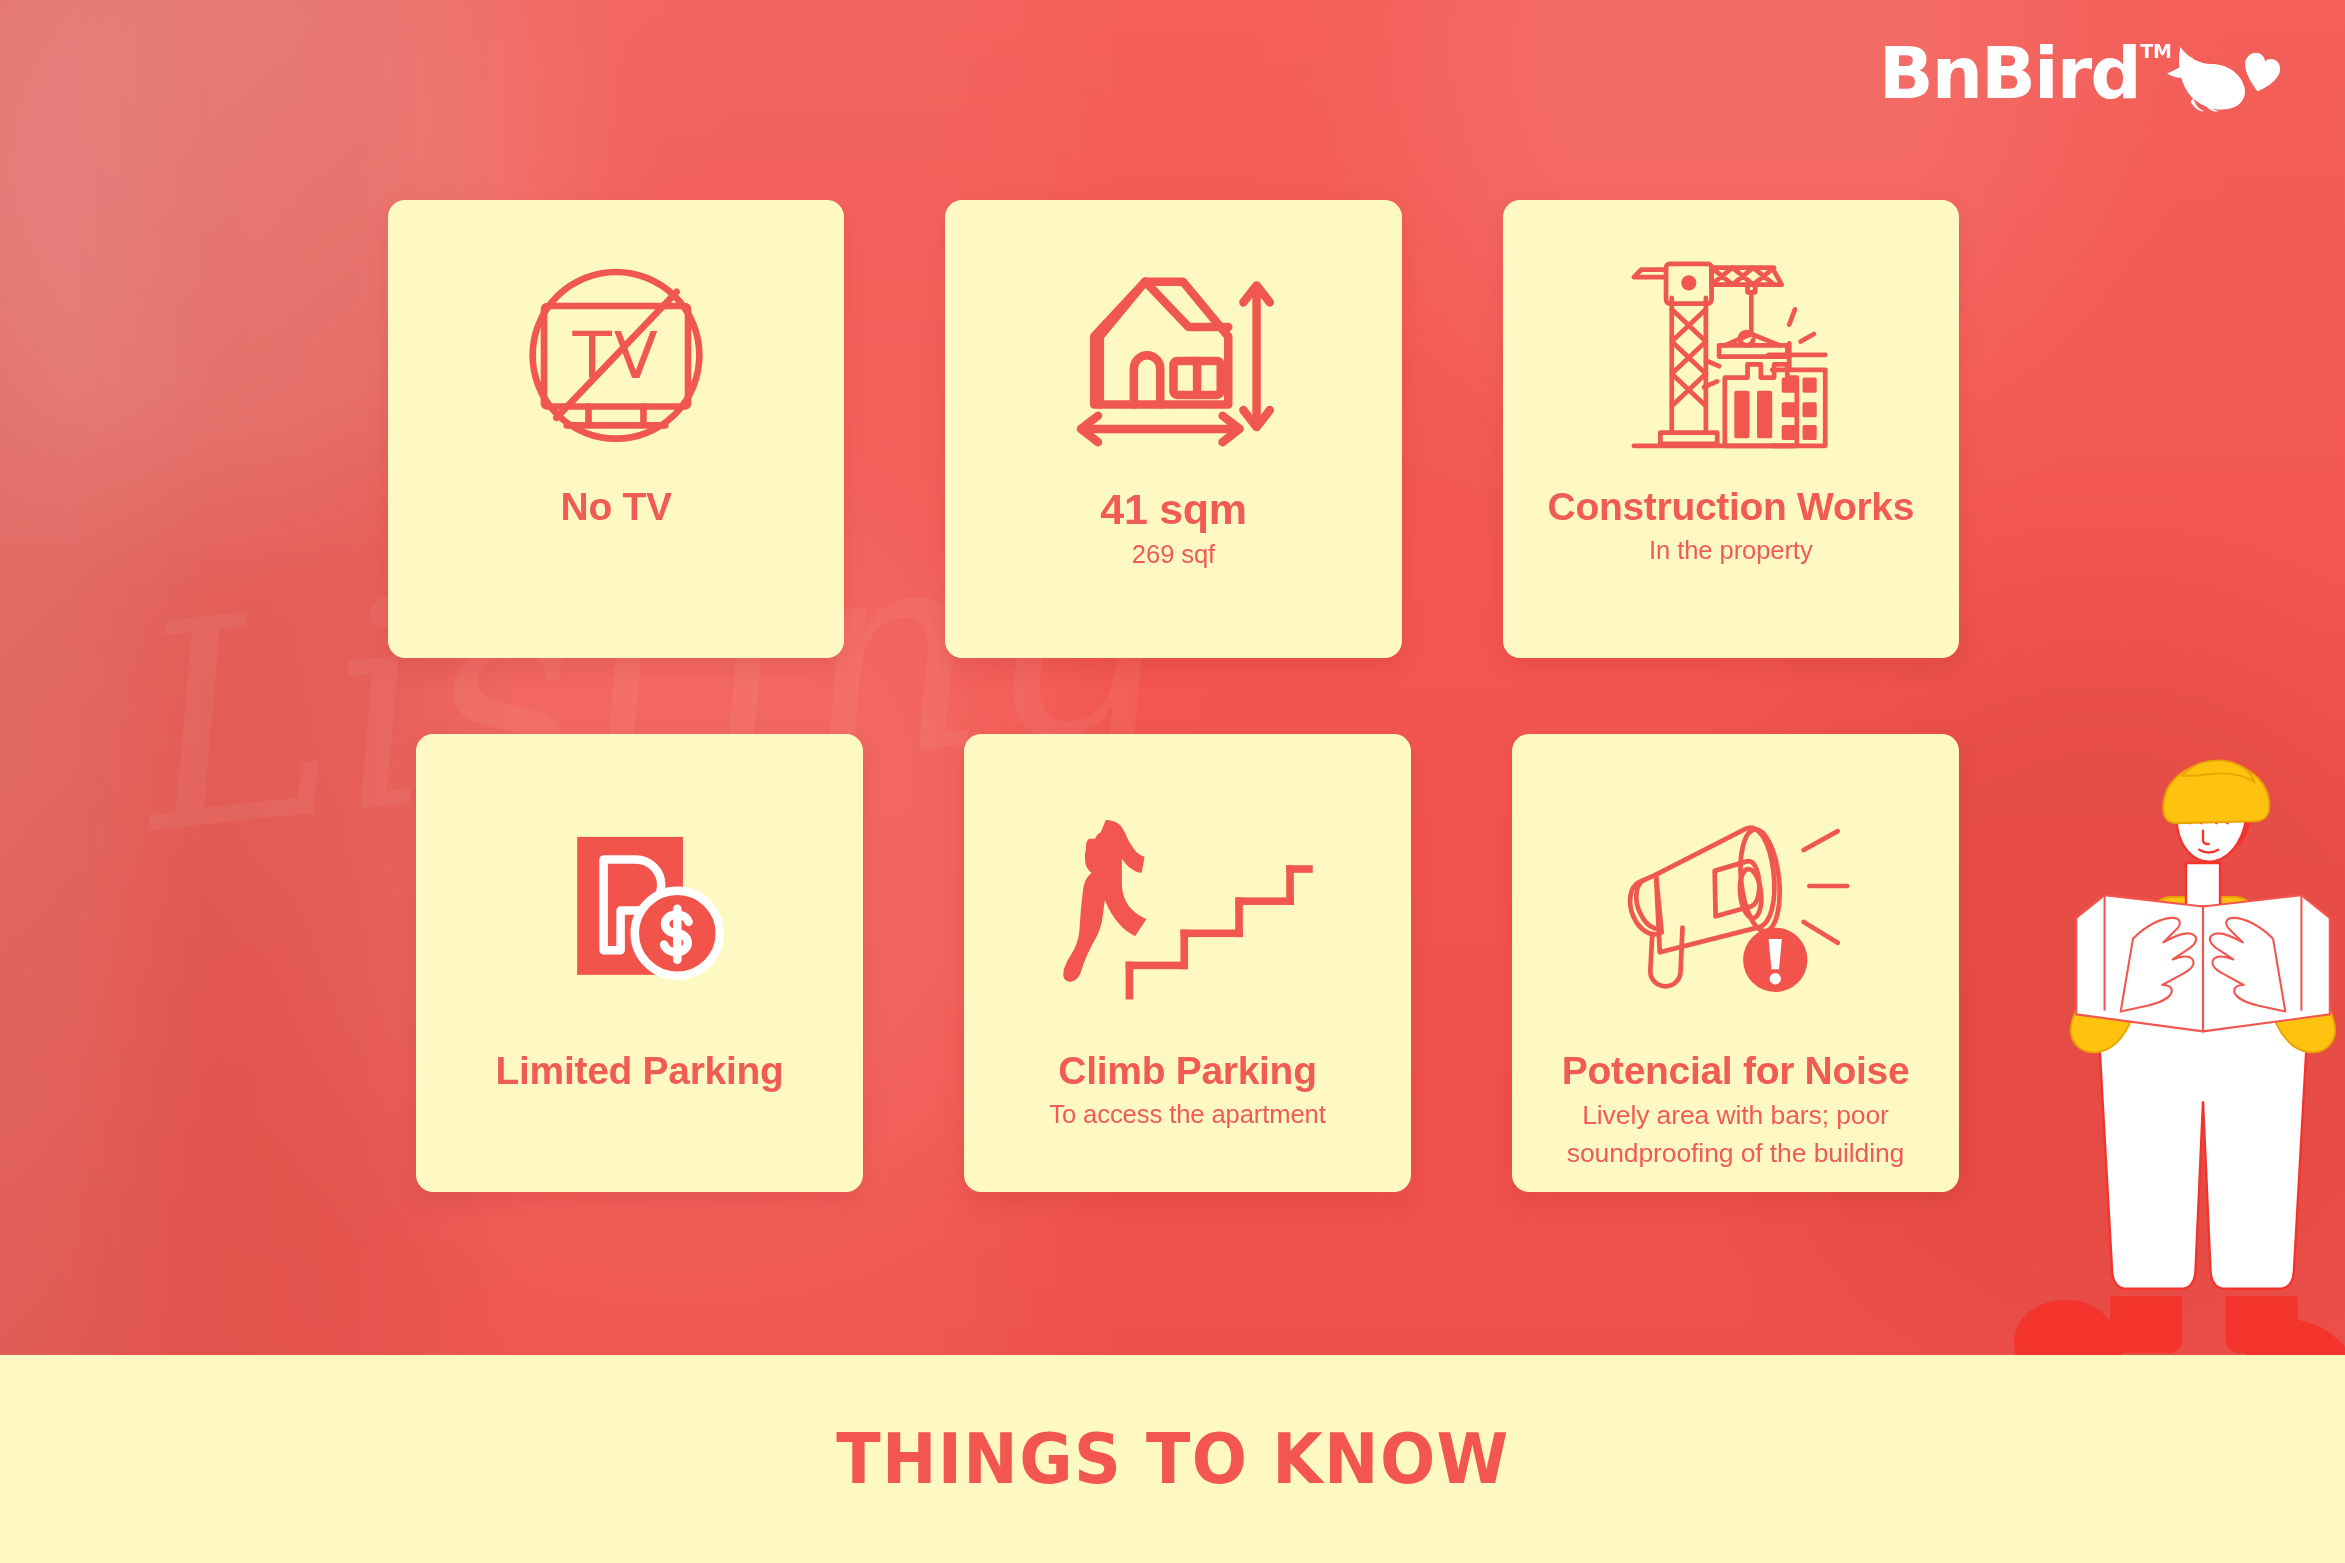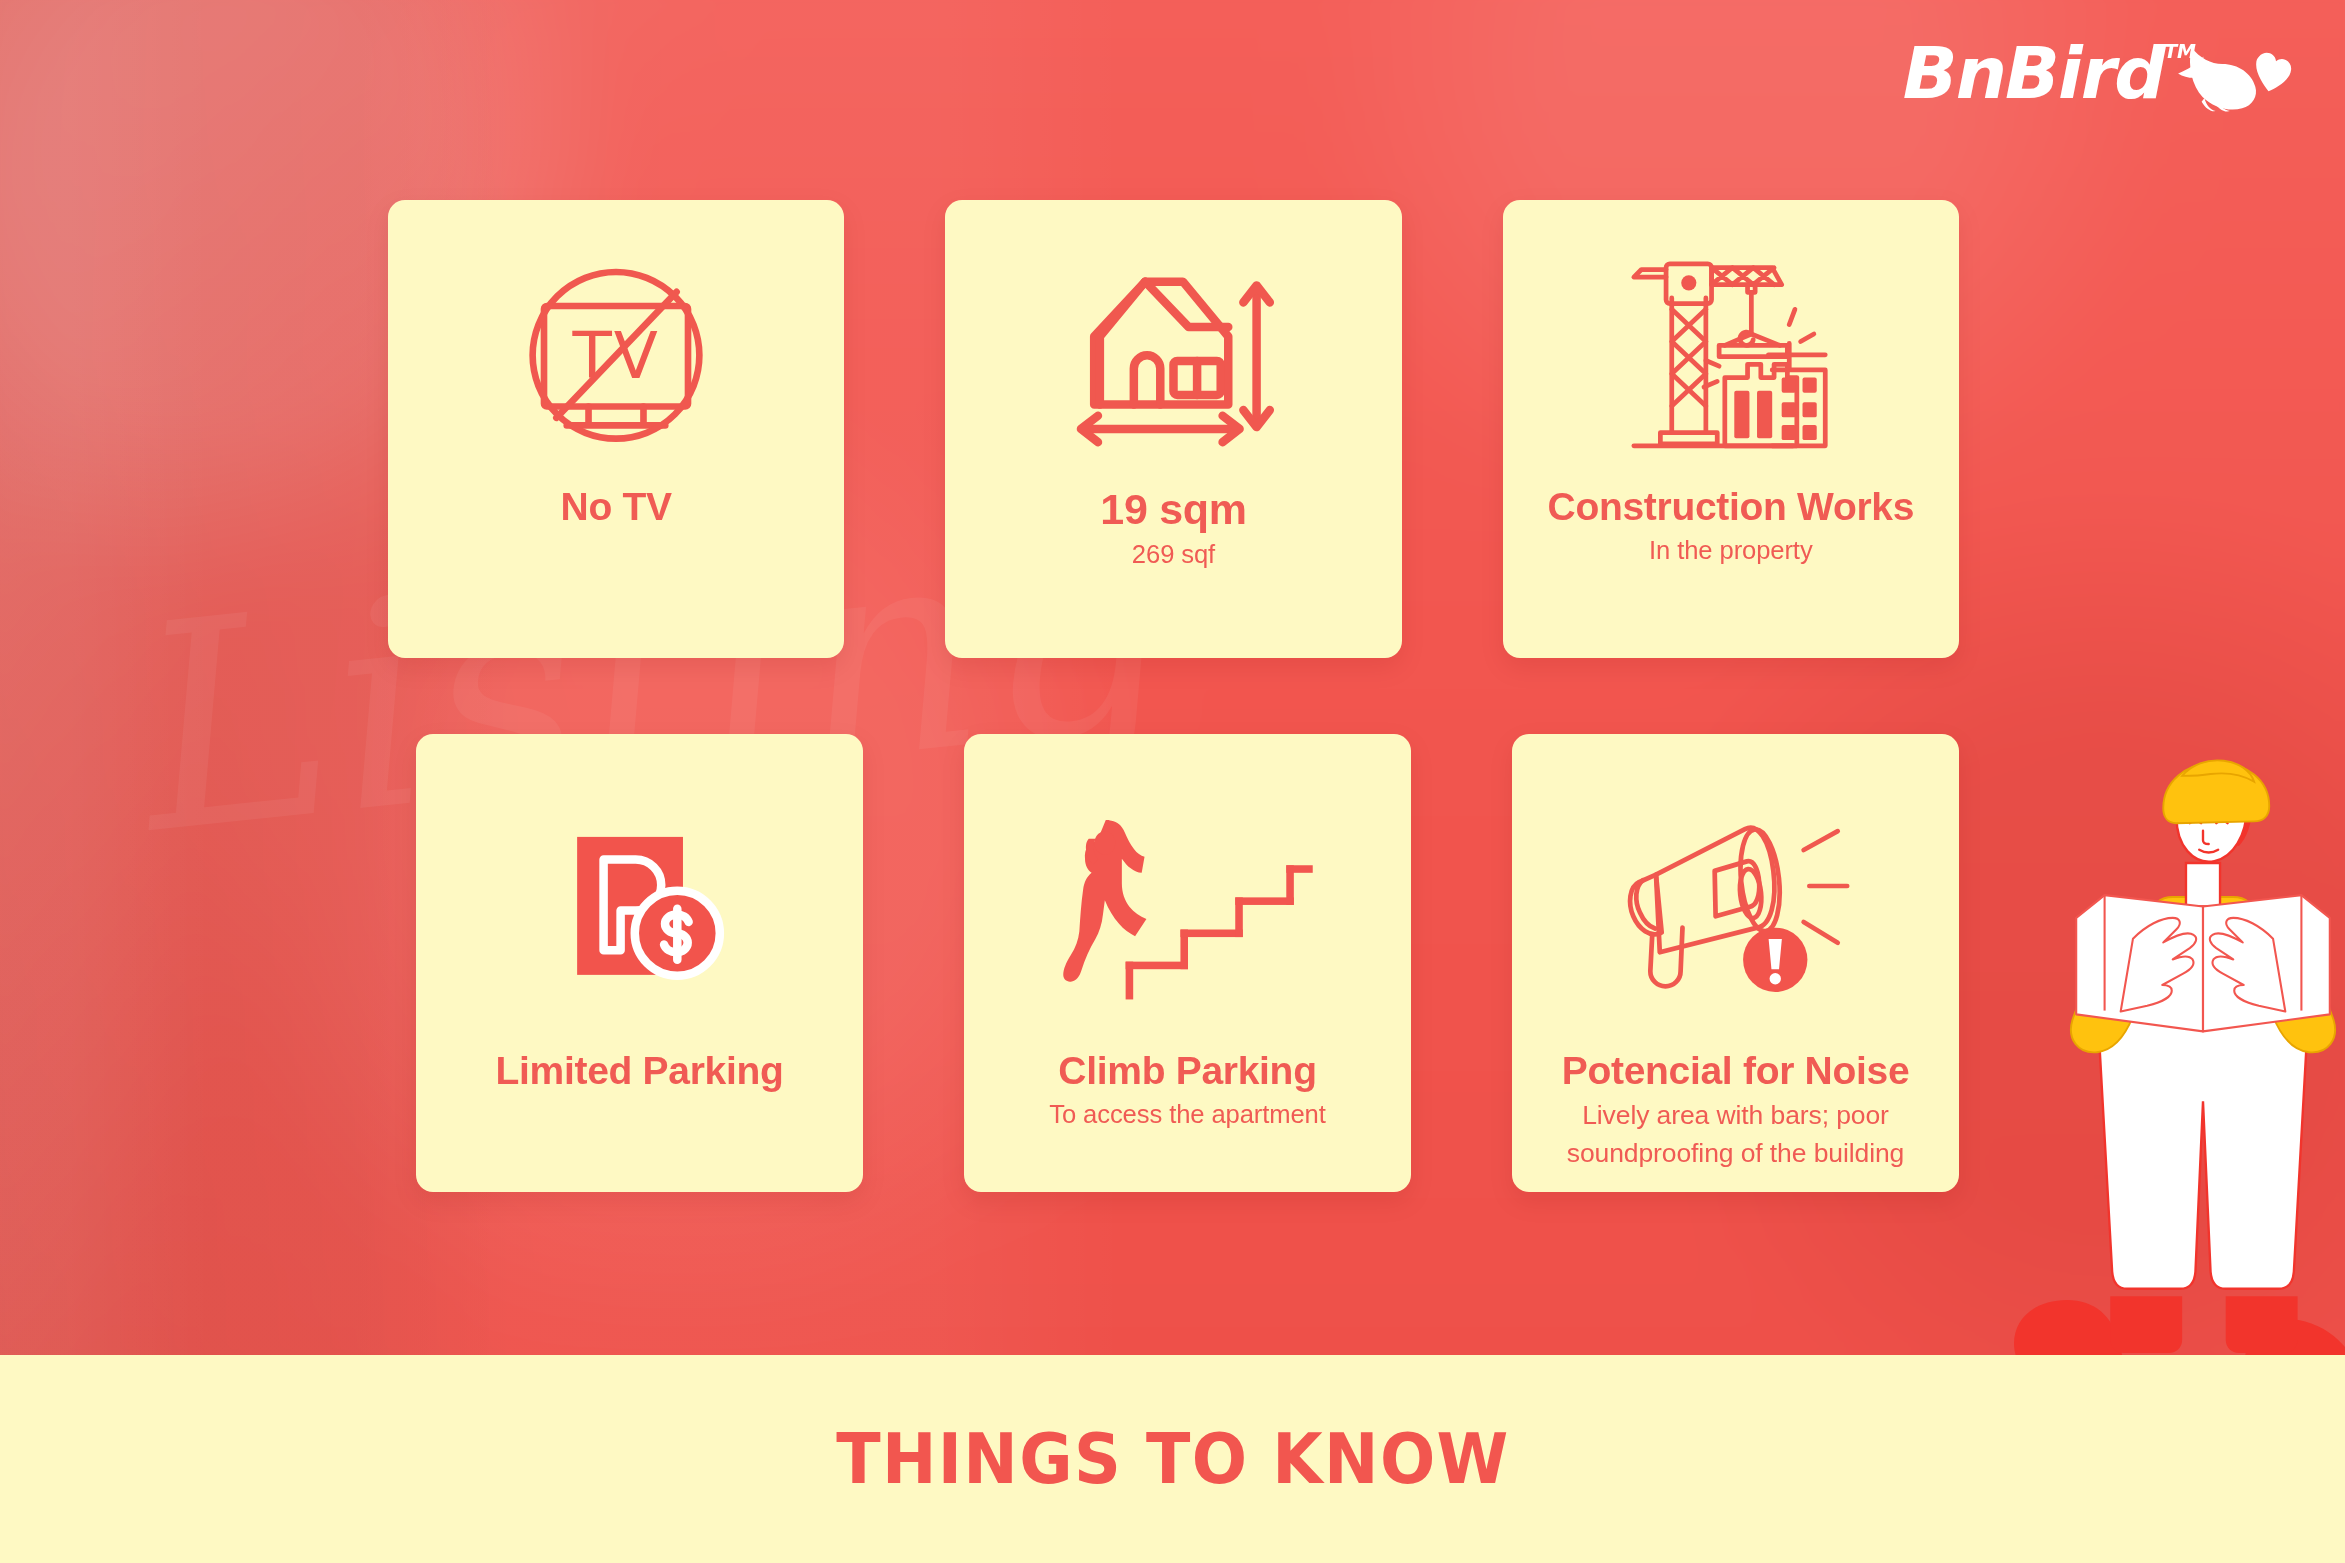--- a/index.html
+++ b/index.html
@@ -37,21 +37,21 @@
       linear-gradient(90deg, rgba(255,255,255,.04) 40%, rgba(255,255,255,0) 48%);
   }
   .watermark{
     position:absolute;left:142px;top:492px;width:1420px;height:397px;
     font-family:"DejaVu Serif",serif;font-style:italic;font-size:284px;
     color:rgba(255,255,255,.055);white-space:nowrap;letter-spacing:5.7px;
     transform:rotate(-6deg);pointer-events:none;
   }
 
   
-  .logo{position:absolute;right:45px;top:32px;display:flex;align-items:center;gap:8px;font-style:italic;}
+  .logo{position:absolute;right:56px;top:32px;display:flex;align-items:center;gap:21px;}
   .logo-word{
     position:relative;color:#ffffff;font-size:72px;font-weight:bold;
     letter-spacing:-1.9px;line-height:1;font-family:"DejaVu Sans",sans-serif;
   }
   .logo-tm{
     position:absolute;right:-32px;top:5.7px;font-size:19px;font-weight:bold;
     color:#ffffff;letter-spacing:0;
   }
   .bird-ic{display:block;}
 
@@ -169,21 +169,21 @@
                 <path d="M38 166 L20 180 L38 194"></path>
                 <path d="M170 166 L188 180 L170 194"></path>
 
                 <path d="M206 30 V176"></path>
                 <path d="M192 46 L206 28 L220 46"></path>
                 <path d="M192 160 L206 178 L220 160"></path>
               </g>
             </svg>
           </div>
           <div class="card-txt">
-            <div class="c-title big">19 sqm</div>
+            <div class="c-title big">41 sqm</div>
             <div class="c-sub">269 sqf</div>
           </div>
         </div>
 
         <div class="card card-r1">
           <div class="icon-wrap">
             <svg width="235" height="235" viewBox="0 0 248 248">
               <g fill="none" stroke="#F0584F" stroke-width="5" stroke-linecap="round" stroke-linejoin="round">
 
                 <path d="M62 58 V200 M98 58 V200"></path>

